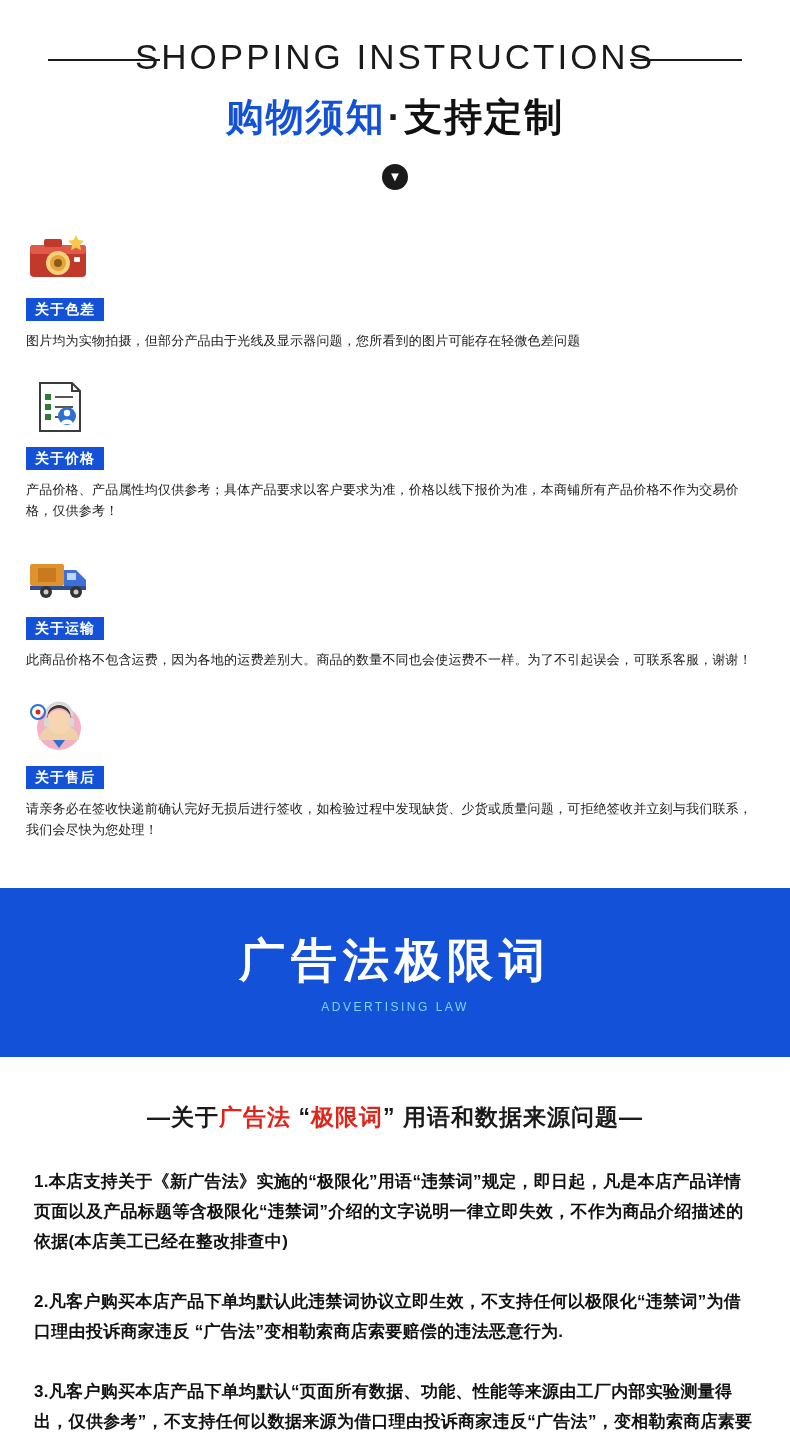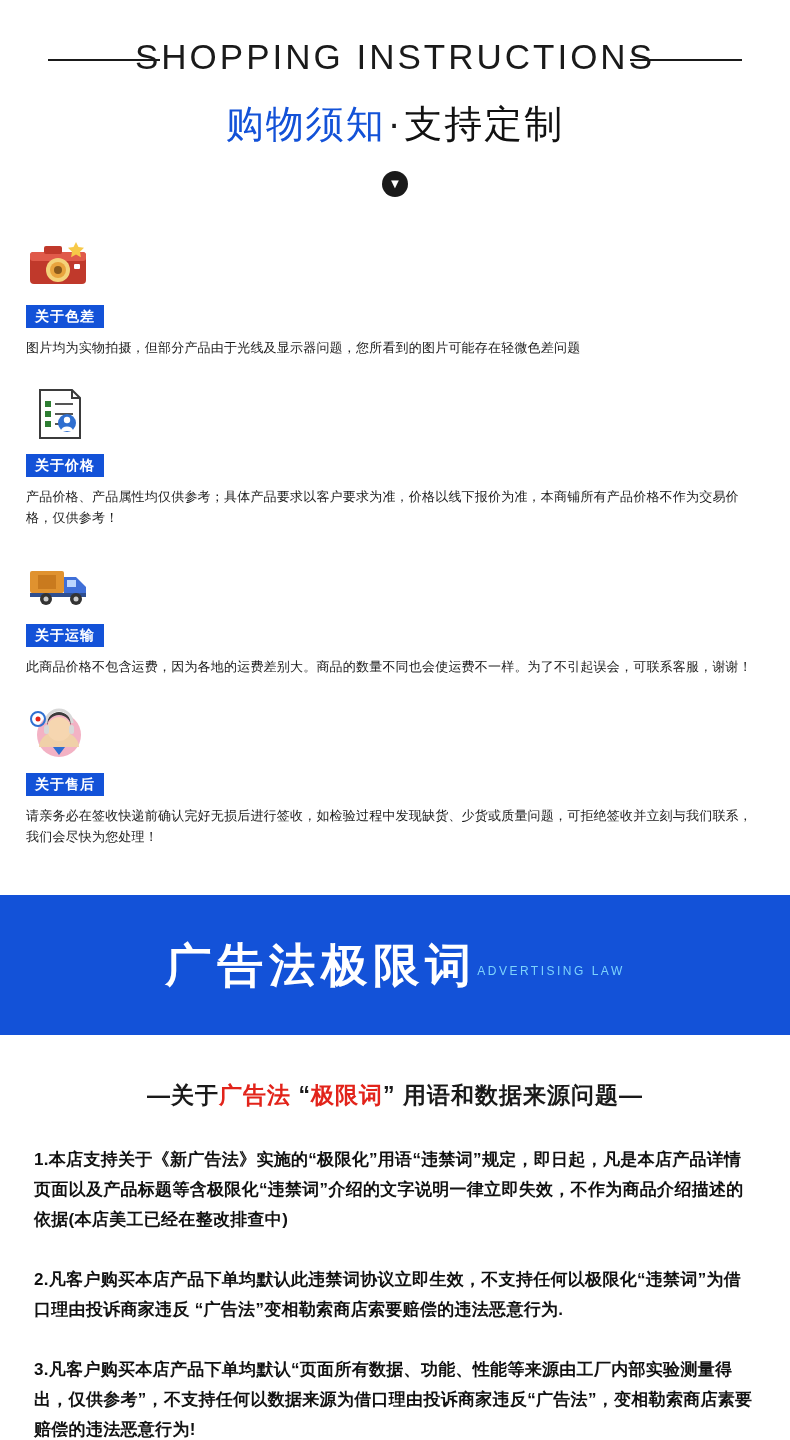--- a/index.html
+++ b/index.html
@@ -34,23 +34,23 @@
     position: absolute;
     top: 25px;
     width: 112px;
     height: 2px;
     background: #1a1a1a;
   }
   .header-en .rule.left { left: 48px; }
   .header-en .rule.right { right: 48px; }
 
   .header-cn {
-    margin-top: 19px;
+    margin-top: 12px;
     font-size: 38px;
-    font-weight: normal;
+    font-weight: bold;
     letter-spacing: 2px;
     line-height: 50px;
   }
   .header-cn .blue { color: #1352d8; }
   .header-cn .dot { color: #1a1a1a; margin: 0 2px; }
   .header-cn .black { color: #111111; }
 
   .chev {
     margin: 22px auto 0;
     width: 26px;
@@ -102,24 +102,24 @@
     color: #1a1a1a;
     letter-spacing: 0.2px;
   }
 
   
   .icon-svg { display: block; }
 
   
   .banner {
     margin-top: 48px;
-    height: 140px;
+    height: 169px;
     background: #1352d8;
     display: flex;
-    flex-direction: row;
+    flex-direction: column;
     align-items: center;
     justify-content: center;
   }
   .banner-title {
     color: #ffffff;
     font-size: 46px;
     font-weight: bold;
     letter-spacing: 6px;
     line-height: 56px;
   }

